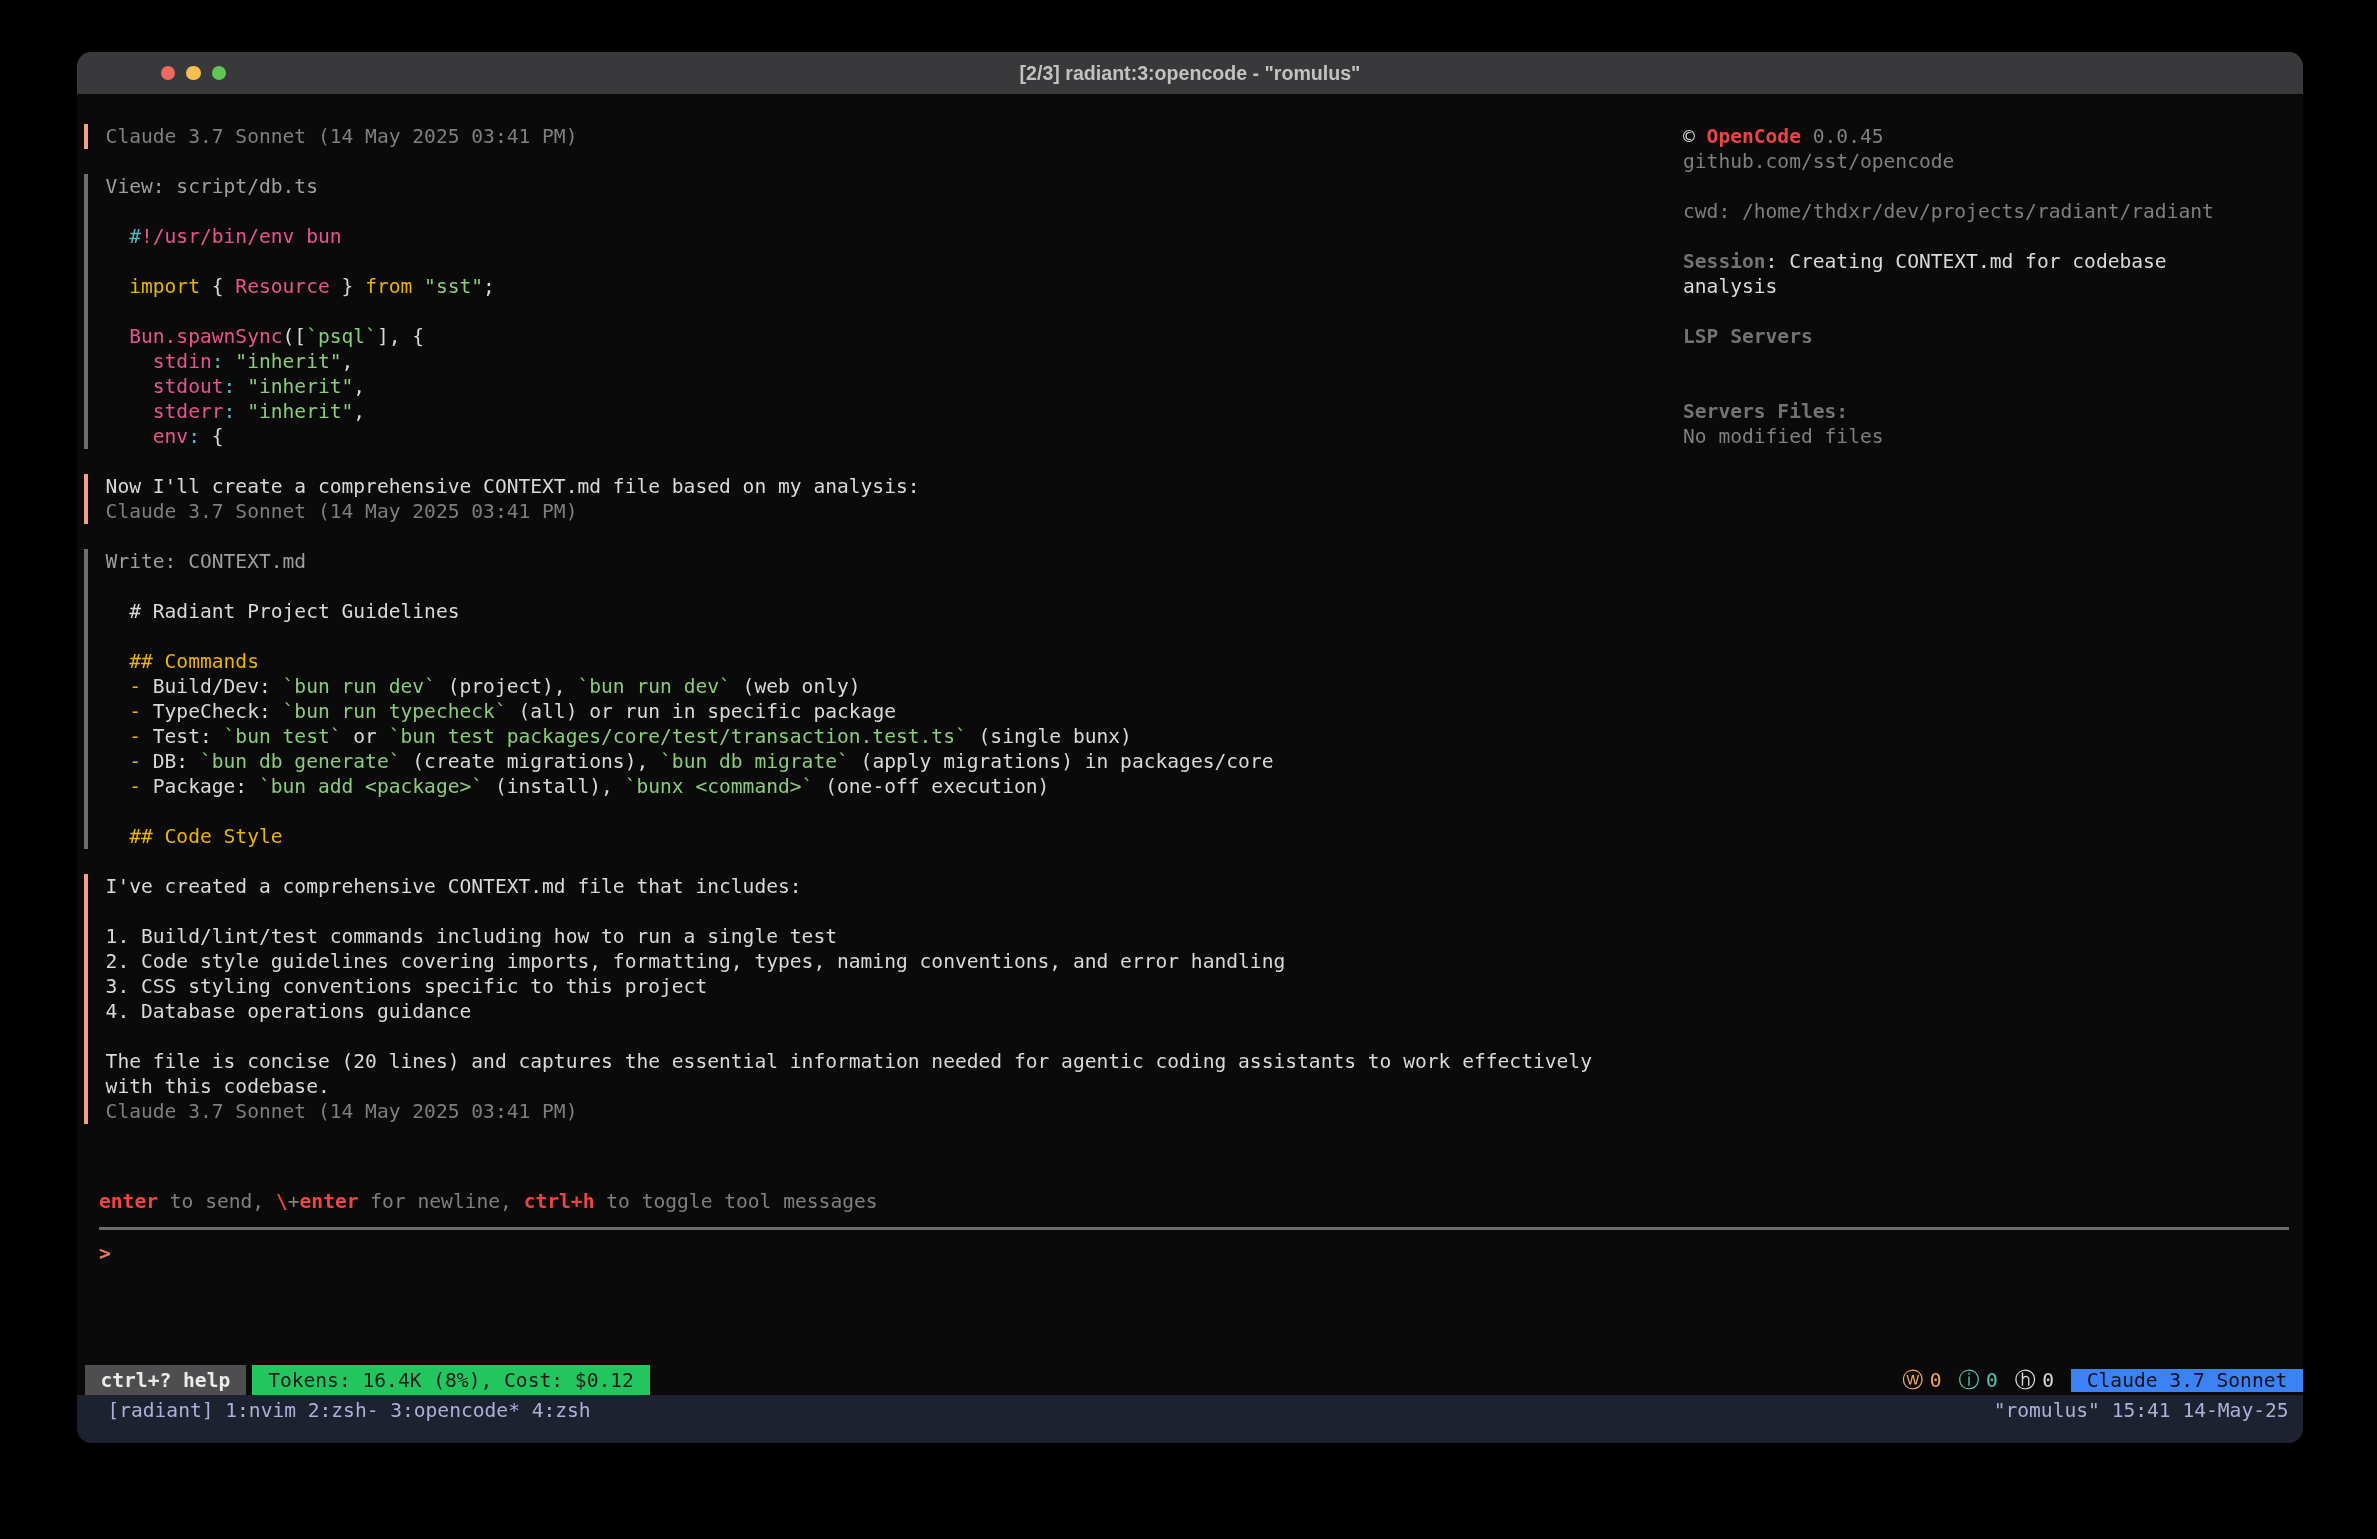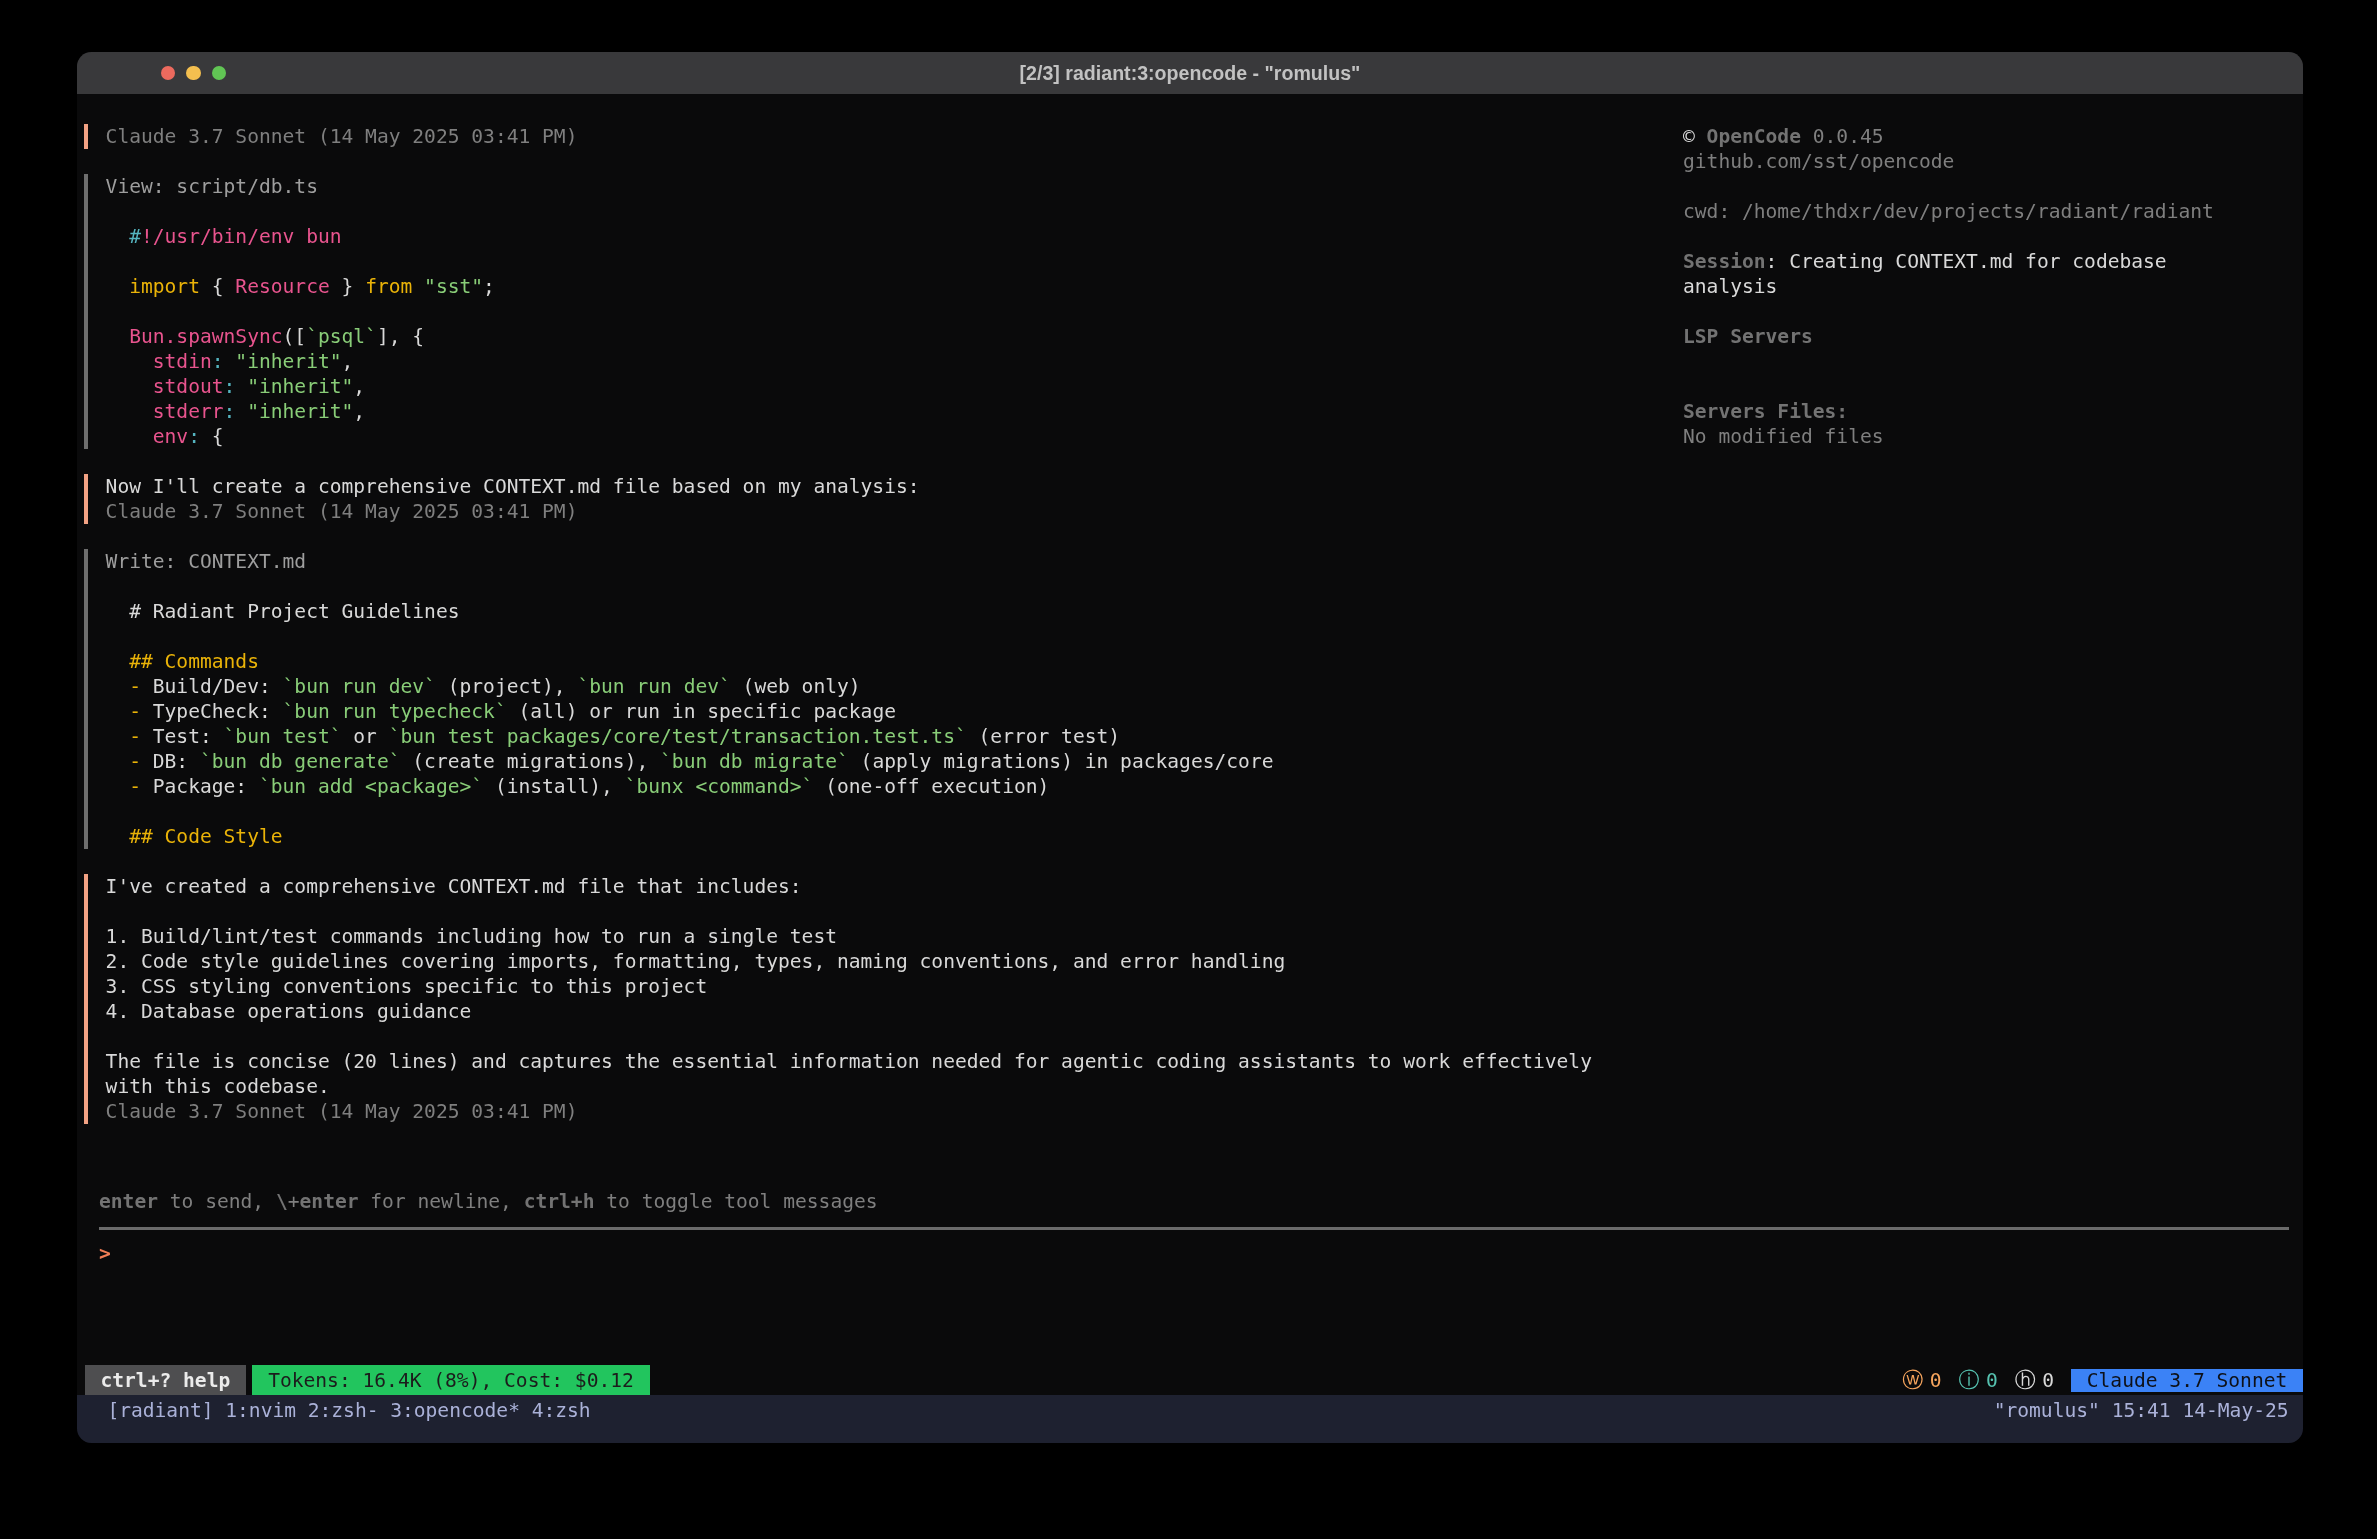--- a/index.html
+++ b/index.html
@@ -23,21 +23,21 @@
   .line{height:25px;line-height:25px;font-size:19.6px;white-space:pre;}
 
   .c-white{color:#d9d9d9;}
   .c-dim{color:#7f7f7f;}
   .c-title{color:#9e9e9e;}
   .c-pink{color:#e8548e;}
   .c-blue{color:#eab308;}
   .c-green{color:#89cd78;}
   .c-cyan{color:#55b5c0;}
   .c-orange{color:#737373;font-weight:700;}
-  .c-bwhite{color:#737373;font-weight:700;}
+  .c-bwhite{color:#ef4444;font-weight:700;}
 
   .hint{position:absolute;left:22px;top:1095px;height:25px;line-height:25px;font-size:19.6px;white-space:pre;}
   .separator{position:absolute;left:22px;right:14.4px;top:1133px;height:2.6px;background:#6b6b6b;}
   .prompt-row{position:absolute;left:22px;top:1147px;height:25px;line-height:25px;font-size:19.6px;}
   .prompt-char{color:#ef7d55;font-weight:700;}
 
   .statusbar{position:absolute;left:7.8px;right:0;top:1271px;height:30px;display:flex;align-items:stretch;
              font-size:19.6px;}
   .chip{display:flex;align-items:center;padding:0 15.7px;white-space:pre;}
   .chip.help{background:#4e4e50;color:#ebebeb;font-weight:700;}
@@ -92,21 +92,21 @@
             <div class="line"><span class="c-dim">Claude 3.7 Sonnet (14 May 2025 03:41 PM)</span></div>
           </div>
           <div class="block gray">
             <div class="line"><span class="c-title">Write: CONTEXT.md</span></div>
             <div class="line">&nbsp;</div>
             <div class="line"><span class="c-white">  # Radiant Project Guidelines</span></div>
             <div class="line">&nbsp;</div>
             <div class="line"><span class="c-blue">  ## Commands</span></div>
             <div class="line"><span class="c-white">  </span><span class="c-blue">-</span><span class="c-white"> Build/Dev: </span><span class="c-green">`bun run dev`</span><span class="c-white"> (project), </span><span class="c-green">`bun run dev`</span><span class="c-white"> (web only)</span></div>
             <div class="line"><span class="c-white">  </span><span class="c-blue">-</span><span class="c-white"> TypeCheck: </span><span class="c-green">`bun run typecheck`</span><span class="c-white"> (all) or run in specific package</span></div>
-            <div class="line"><span class="c-white">  </span><span class="c-blue">-</span><span class="c-white"> Test: </span><span class="c-green">`bun test`</span><span class="c-white"> or </span><span class="c-green">`bun test packages/core/test/transaction.test.ts`</span><span class="c-white"> (error test)</span></div>
+            <div class="line"><span class="c-white">  </span><span class="c-blue">-</span><span class="c-white"> Test: </span><span class="c-green">`bun test`</span><span class="c-white"> or </span><span class="c-green">`bun test packages/core/test/transaction.test.ts`</span><span class="c-white"> (single bunx)</span></div>
             <div class="line"><span class="c-white">  </span><span class="c-blue">-</span><span class="c-white"> DB: </span><span class="c-green">`bun db generate`</span><span class="c-white"> (create migrations), </span><span class="c-green">`bun db migrate`</span><span class="c-white"> (apply migrations) in packages/core</span></div>
             <div class="line"><span class="c-white">  </span><span class="c-blue">-</span><span class="c-white"> Package: </span><span class="c-green">`bun add &lt;package&gt;`</span><span class="c-white"> (install), </span><span class="c-green">`bunx &lt;command&gt;`</span><span class="c-white"> (one-off execution)</span></div>
             <div class="line">&nbsp;</div>
             <div class="line"><span class="c-blue">  ## Code Style</span></div>
           </div>
           <div class="block orange">
             <div class="line"><span class="c-white">I've created a comprehensive CONTEXT.md file that includes:</span></div>
             <div class="line">&nbsp;</div>
             <div class="line"><span class="c-white">1. Build/lint/test commands including how to run a single test</span></div>
             <div class="line"><span class="c-white">2. Code style guidelines covering imports, formatting, types, naming conventions, and error handling</span></div>

